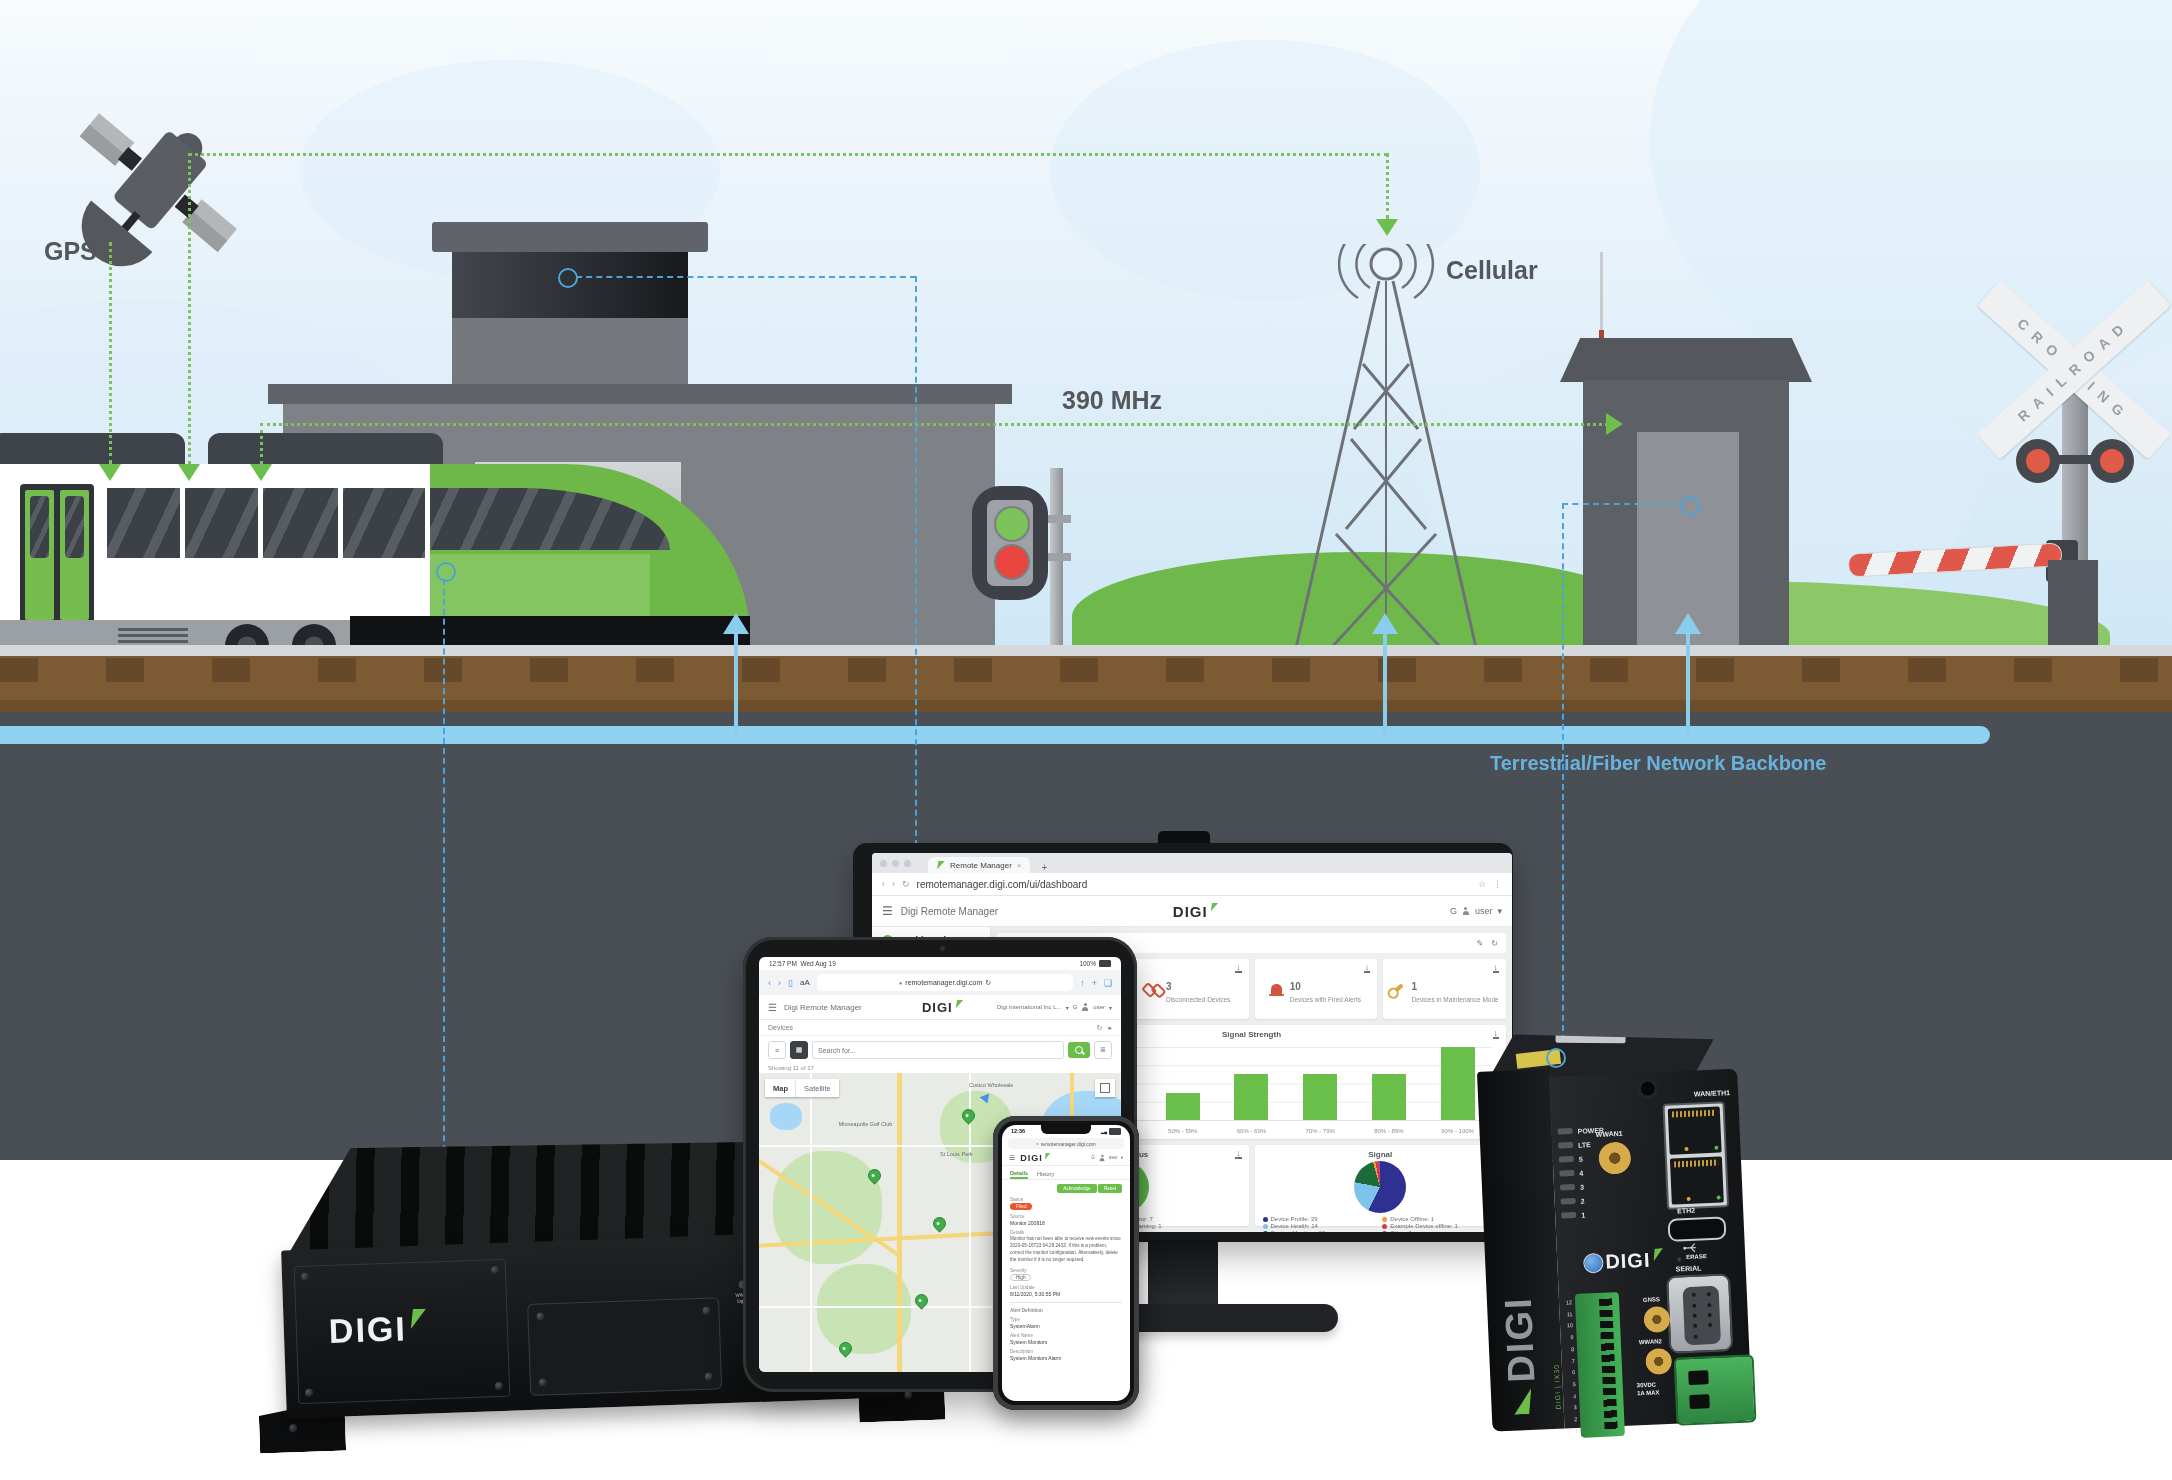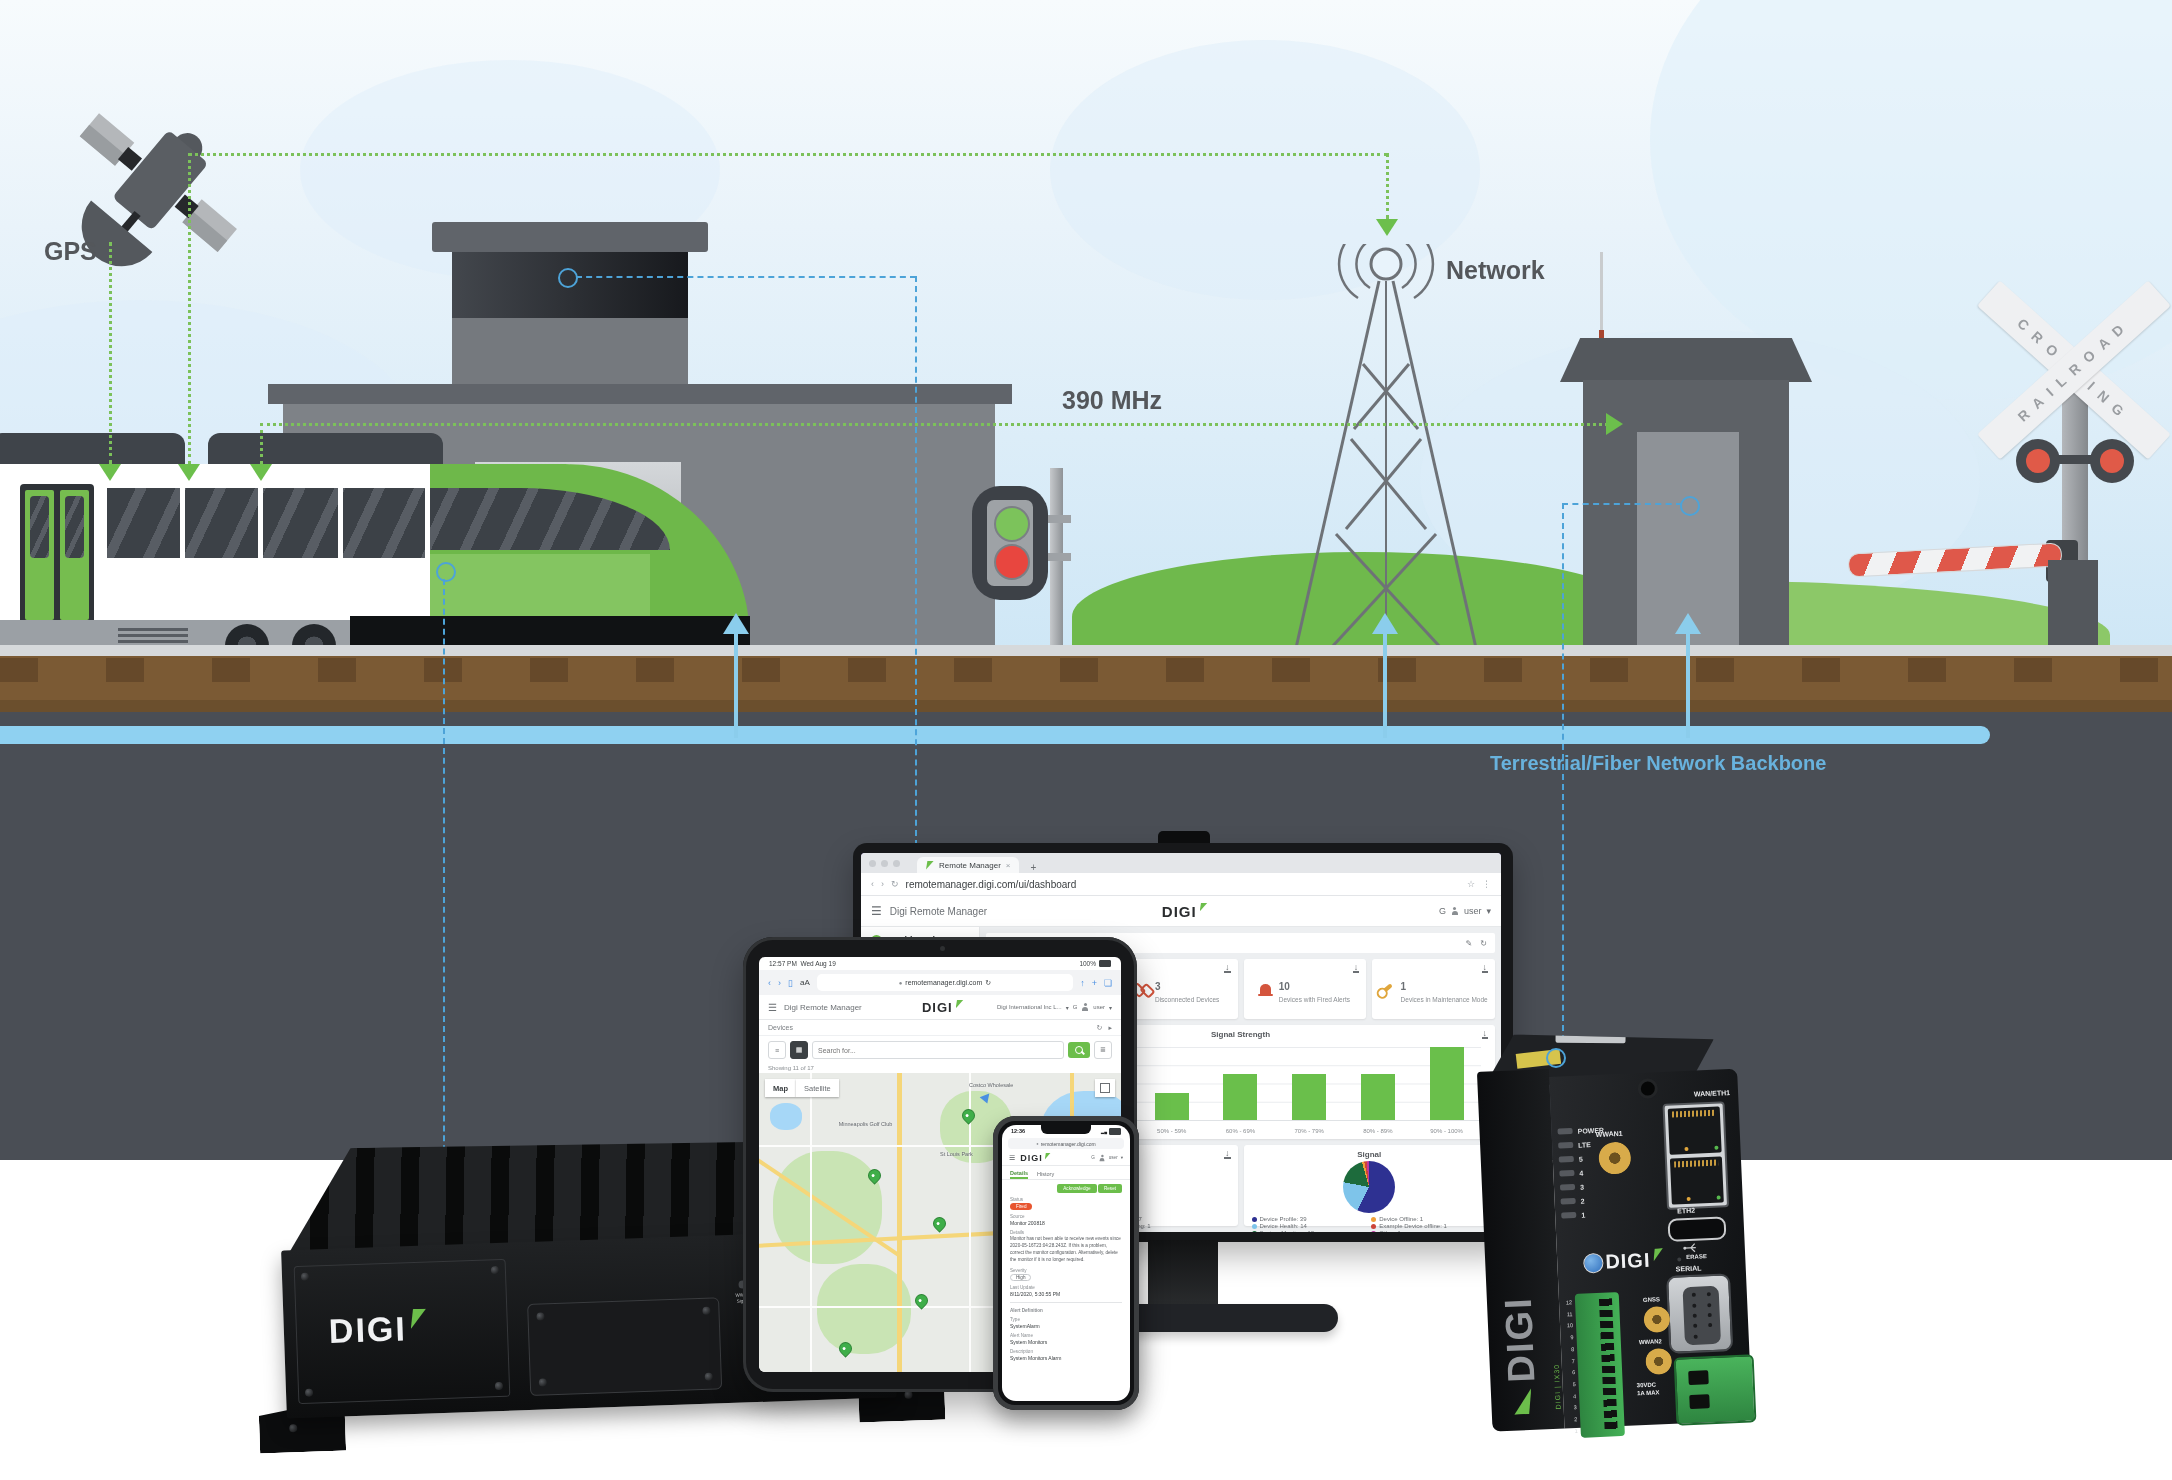--- a/index.html
+++ b/index.html
@@ -32,21 +32,21 @@
         display:flex;align-items:center;justify-content:center;font-weight:bold;font-size:14px;
         letter-spacing:9px;color:#9a9da1;box-shadow:0 1px 2px rgba(0,0,0,.15)}
   
   .flag{display:inline-block;width:8px;height:9px;background:#6cbe4b;clip-path:polygon(0 100%,18% 0,100% 0)}
   .dl{position:absolute;top:4px;right:7px;font-size:9px;line-height:8px;color:#6b6f73;border-bottom:2px solid #6b6f73;padding:0 1px}
   .person{display:inline-block;width:8px;height:8px;position:relative}
   .person::before{content:"";position:absolute;left:2.5px;top:0;width:3px;height:3px;border-radius:50%;background:#8a8e92}
   .person::after{content:"";position:absolute;left:1px;top:3.5px;width:6px;height:4px;border-radius:3px 3px 0 0;background:#8a8e92}
   
   .mon-shell{left:853px;top:843px;width:660px;height:399px;background:#17181a;border-radius:14px;box-shadow:0 14px 30px rgba(0,0,0,.28)}
-  .mscreen{position:absolute;left:8px;top:10px;width:640px;height:379px;background:#c4b5fd;border-radius:4px;overflow:hidden;display:flex;flex-direction:column}
+  .mscreen{position:absolute;left:19px;top:10px;width:640px;height:379px;background:#c4b5fd;border-radius:4px;overflow:hidden;display:flex;flex-direction:column}
   .m-macbar{height:20px;background:#e4e6e9;display:flex;align-items:flex-end;padding:0 8px;gap:5px;flex:0 0 auto}
   .mdot{width:7px;height:7px;border-radius:50%;background:#c9ccd0;align-self:center}
   .m-tab{margin-left:12px;height:16px;background:#f7f8f9;border-radius:6px 6px 0 0;display:flex;align-items:center;gap:5px;padding:0 9px;font-size:8px;color:#3c4043}
   .m-urlbar{height:22px;background:#fff;border-bottom:1px solid #e3e5e8;display:flex;align-items:center;gap:7px;padding:0 10px;font-size:9px;color:#9aa0a6;flex:0 0 auto}
   .m-apphead{height:30px;border-bottom:1px solid #e6e8ea;display:flex;align-items:center;gap:8px;padding:0 10px;font-size:10px;color:#6b6f73;position:relative;flex:0 0 auto;background:#fff}
   .mlogo{font-weight:bold;letter-spacing:1px;color:#2b2d2f}
   .m-main{flex:1;display:flex;min-height:0}
   .m-side{width:118px;background:#fbfcfc;border-right:1px solid #e6e8ea;flex:0 0 auto}
   .m-srow{height:26px;display:flex;align-items:center;gap:6px;padding:0 10px;border-bottom:1px solid #eceef0;font-size:9px;color:#6b6f73}
   .m-srow.active{background:#fff;color:#3b3e40;font-weight:bold}
@@ -226,21 +226,21 @@
       <line x1="155" y1="195" x2="80" y2="285"></line>
       <line x1="70" y1="290" x2="175" y2="404"></line>
       <line x1="170" y1="290" x2="65" y2="404"></line>
       <circle cx="120" cy="20" r="15" fill="#e8f3fb"></circle>
       <path d="M104,-4 A28,28 0 0 0 104,44" stroke-width="2.5"></path>
       <path d="M92,-14 A40,40 0 0 0 92,54" stroke-width="2.5"></path>
       <path d="M136,-4 A28,28 0 0 1 136,44" stroke-width="2.5"></path>
       <path d="M148,-14 A40,40 0 0 1 148,54" stroke-width="2.5"></path>
     </g>
   </svg>
-  <div class="abs biglabel" style="left:1446px;top:256px">Network</div>
+  <div class="abs biglabel" style="left:1446px;top:256px">Cellular</div>
 
   <div class="abs" style="left:1600px;top:252px;width:3px;height:82px;background:#c9ccce"></div>
   <div class="abs" style="left:1599px;top:330px;width:5px;height:62px;background:#a84631"></div>
   <div class="abs" style="left:1560px;top:338px;width:252px;height:44px;background:#54585d;clip-path:polygon(0 100%,8% 0,92% 0,100% 100%)"></div>
   <div class="abs" style="left:1583px;top:380px;width:206px;height:268px;background:#5d6166"></div>
   <div class="abs" style="left:1637px;top:432px;width:102px;height:216px;background:#8e9297"></div>
 
   <div class="abs" style="left:-10px;top:428px;width:770px;height:240px">
     <div class="abs" style="left:0;top:5px;width:195px;height:34px;background:#3f444a;border-radius:12px 12px 0 0"></div>
     <div class="abs" style="left:218px;top:5px;width:235px;height:34px;background:#3f444a;border-radius:12px 12px 0 0"></div>

